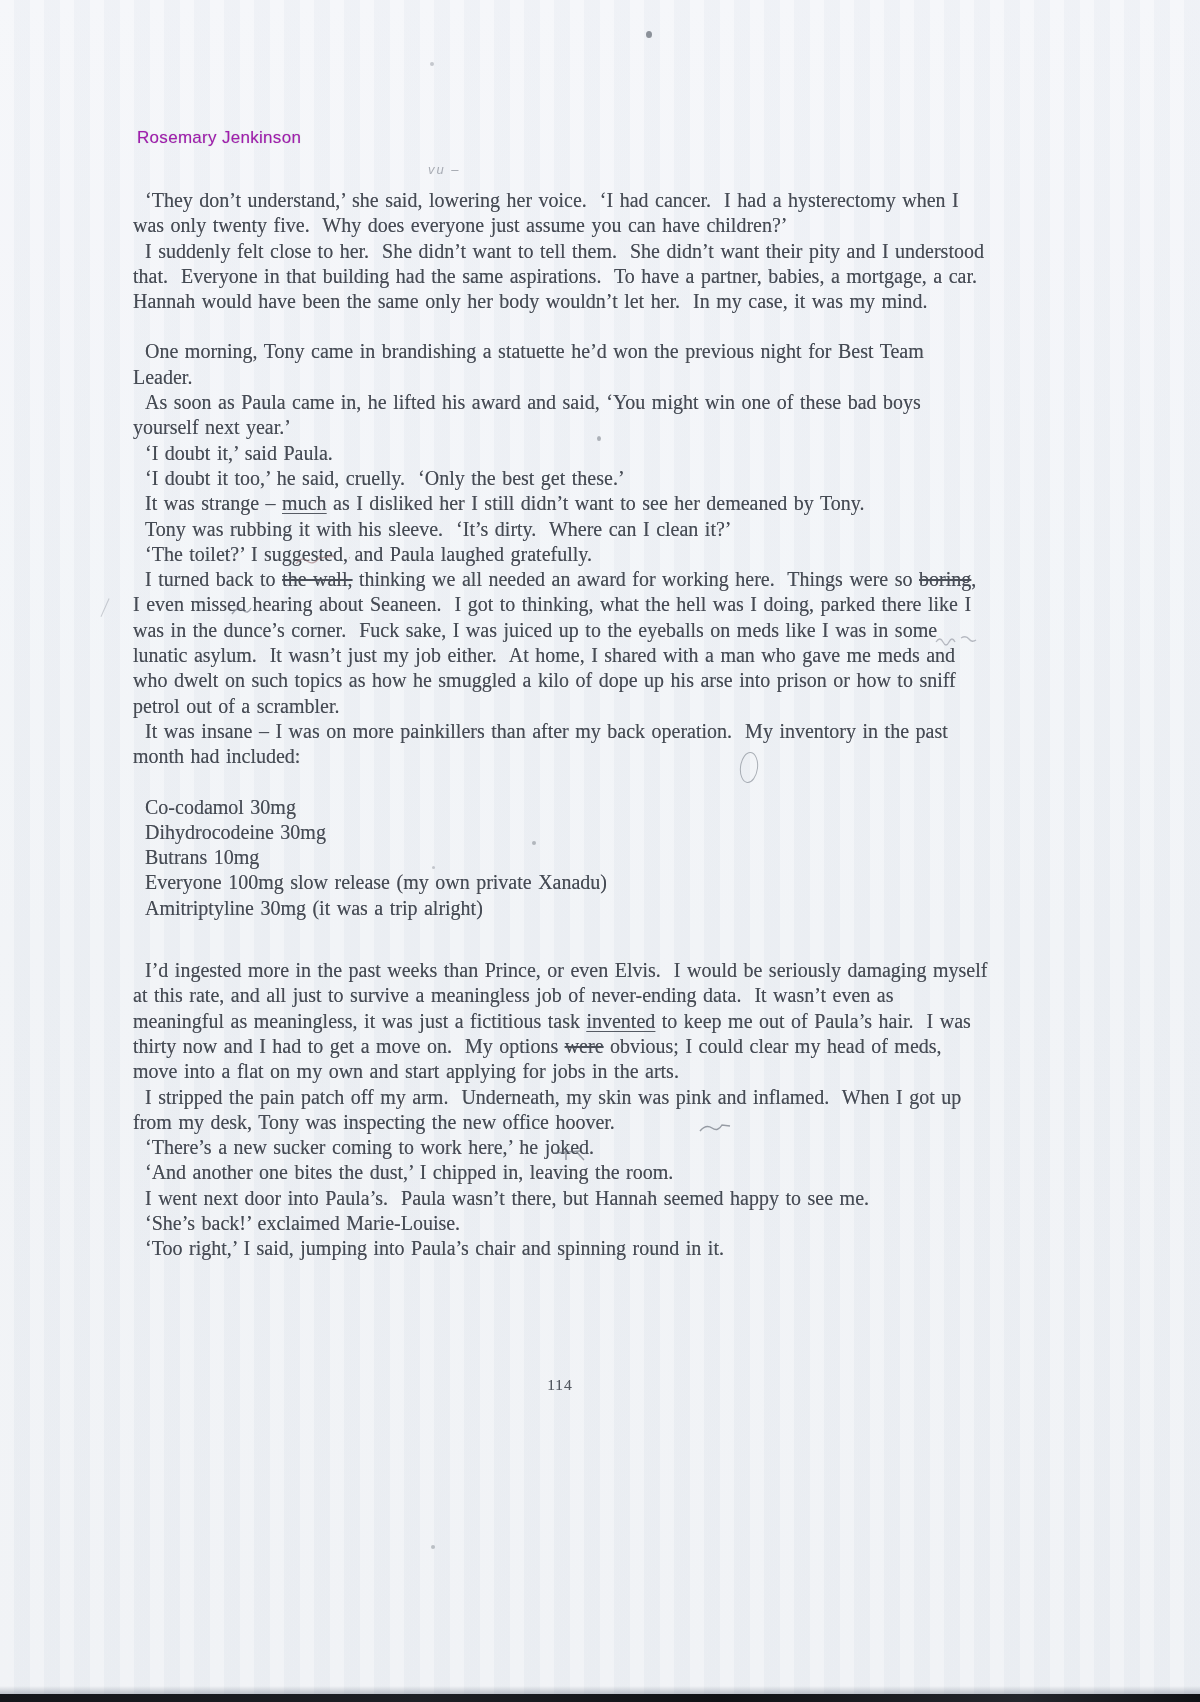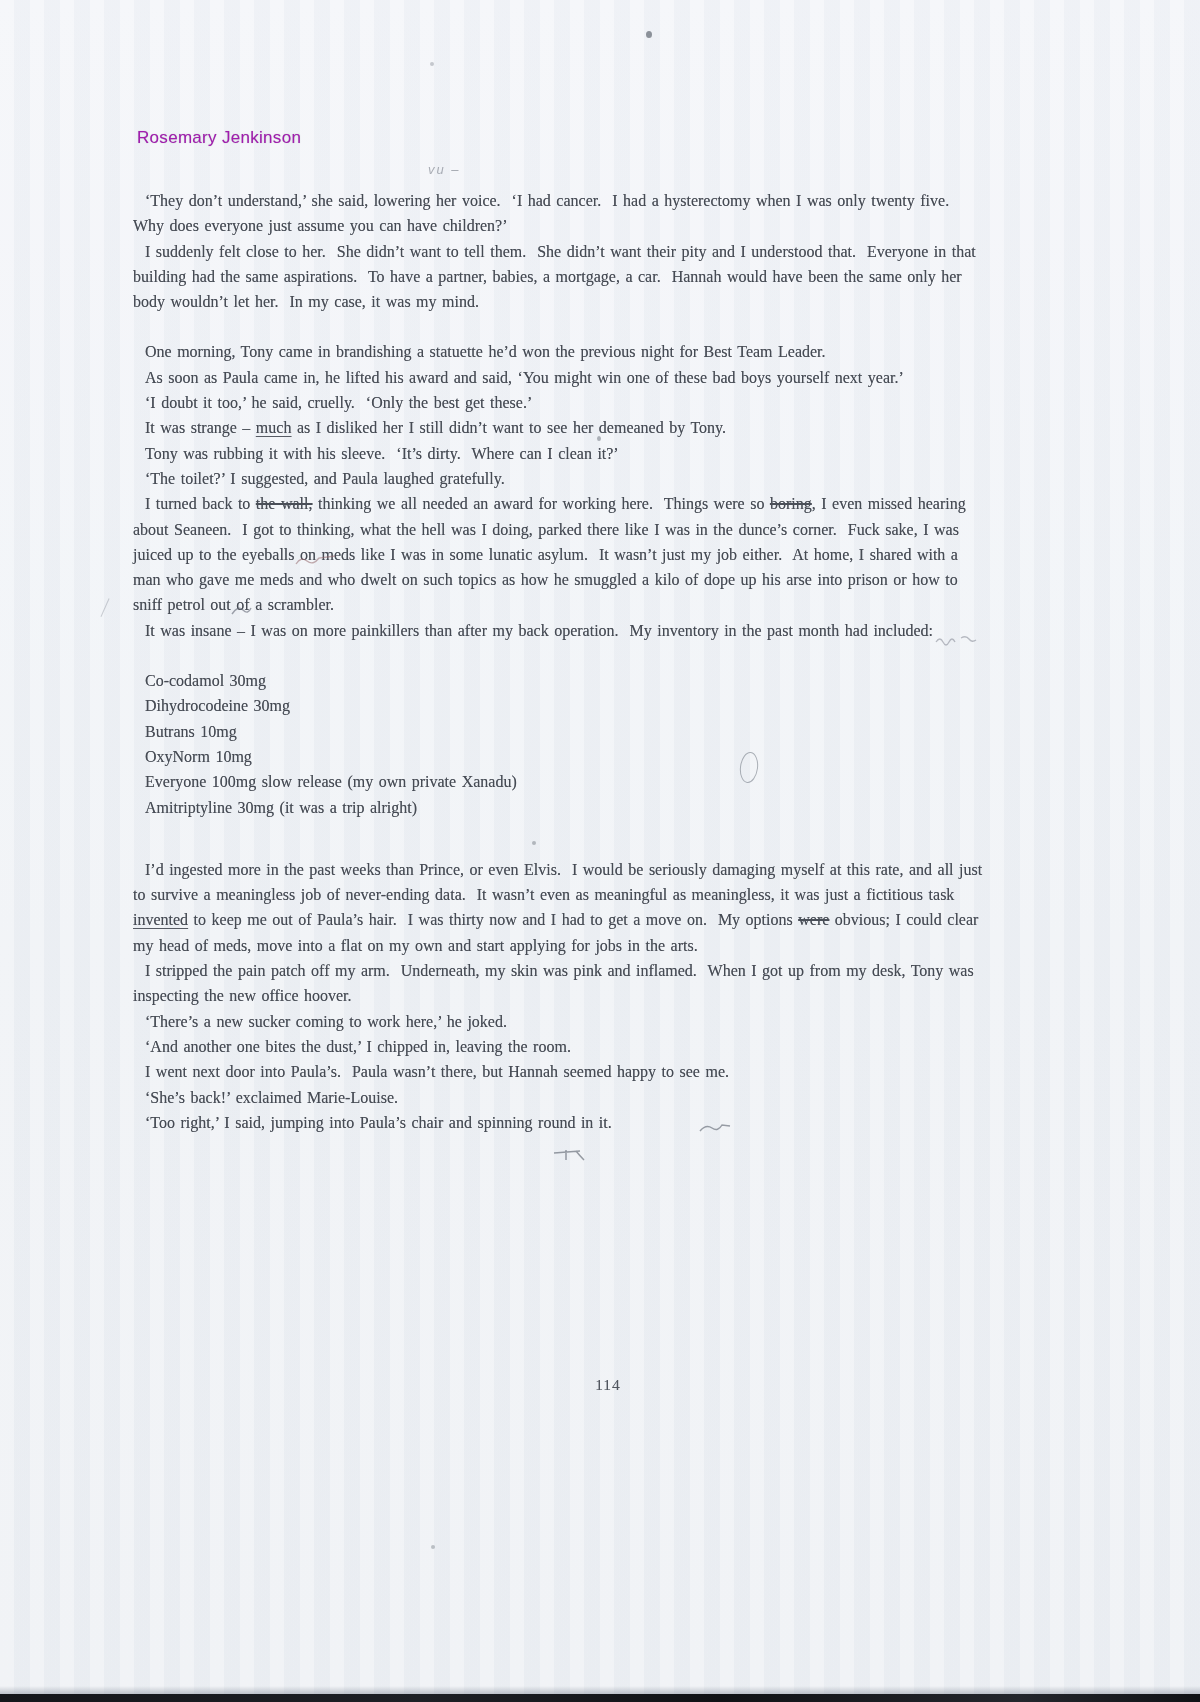--- a/index.html
+++ b/index.html
@@ -27,42 +27,41 @@
   }
   .faint-mark{
     position:absolute;left:428px;top:162px;
     font-family:"Liberation Sans", sans-serif;
     font-size:13px;color:rgba(88,94,106,.48);
     letter-spacing:2px;font-style:italic;
     filter:blur(.3px);
   }
   .text-column{
     position:absolute;left:133px;top:188px;width:856px;
-    font-size:16px;line-height:25.3px;
+    font-size:20px;line-height:25.3px;
     color:#464b54;
     word-spacing:1.5px;
     text-shadow:0 0 .6px rgba(70,75,84,.55);
     filter:blur(.22px);
   }
   .para{
     white-space:pre-wrap;
     text-indent:12px;
     margin:0;
   }
   .para.gap{margin-top:25px;}
   .para.gap-lg{margin-top:37px;}
   .seg-strike{text-decoration:line-through;text-decoration-thickness:1.6px;text-decoration-color:#4a4f58;}
   .seg-underline{text-decoration:underline;text-decoration-thickness:1.4px;text-underline-offset:3px;text-decoration-color:#565b64;}
   .page-number{
     position:absolute;left:0;top:1376px;width:1120px;
     text-align:center;
     font-size:15.5px;color:#51565f;
     letter-spacing:1px;
     text-shadow:0 0 .6px rgba(70,75,84,.5);
-    padding-left:48px;
   }
   
   .pen{position:absolute;pointer-events:none;}
   .ellipse-mark{
     width:16px;height:29px;
     border:1.3px solid rgba(110,116,128,.55);
     border-radius:50%;
     transform:rotate(7deg);
   }
   
@@ -89,30 +88,30 @@
 
 <div class="page-header">Rosemary Jenkinson</div>
 
 <div class="faint-mark">vu –</div>
 
 <div class="text-column">
     <div class="para"><span>‘They don’t understand,’ she said, lowering her voice.  ‘I had cancer.  I had a hysterectomy when I was only twenty five.  Why does everyone just assume you can have children?’</span></div>
     <div class="para"><span>I suddenly felt close to her.  She didn’t want to tell them.  She didn’t want their pity and I understood that.  Everyone in that building had the same aspirations.  To have a partner, babies, a mortgage, a car.  Hannah would have been the same only her body wouldn’t let her.  In my case, it was my mind.</span></div>
     <div class="para gap"><span>One morning, Tony came in brandishing a statuette he’d won the previous night for Best Team Leader.</span></div>
     <div class="para"><span>As soon as Paula came in, he lifted his award and said, ‘You might win one of these bad boys yourself next year.’</span></div>
+    <div class="para"><span>‘I doubt it,’ said Paula.</span></div>
     <div class="para"><span>‘I doubt it too,’ he said, cruelly.  ‘Only the best get these.’</span></div>
     <div class="para"><span>It was strange – </span><span class="seg-underline">much</span><span> as I disliked her I still didn’t want to see her demeaned by Tony.</span></div>
     <div class="para"><span>Tony was rubbing it with his sleeve.  ‘It’s dirty.  Where can I clean it?’</span></div>
     <div class="para"><span>‘The toilet?’ I suggested, and Paula laughed gratefully.</span></div>
     <div class="para"><span>I turned back to </span><span class="seg-strike">the wall,</span><span> thinking we all needed an award for working here.  Things were so </span><span class="seg-strike">boring</span><span>, I even missed hearing about Seaneen.  I got to thinking, what the hell was I doing, parked there like I was in the dunce’s corner.  Fuck sake, I was juiced up to the eyeballs on meds like I was in some lunatic asylum.  It wasn’t just my job either.  At home, I shared with a man who gave me meds and who dwelt on such topics as how he smuggled a kilo of dope up his arse into prison or how to sniff petrol out of a scrambler.</span></div>
     <div class="para"><span>It was insane – I was on more painkillers than after my back operation.  My inventory in the past month had included:</span></div>
     <div class="para gap"><span>Co-codamol 30mg</span></div>
     <div class="para"><span>Dihydrocodeine 30mg</span></div>
     <div class="para"><span>Butrans 10mg</span></div>
-    <div class="para"><span>OxyNorm 10mg</span></div>
     <div class="para"><span>Everyone 100mg slow release (my own private Xanadu)</span></div>
     <div class="para"><span>Amitriptyline 30mg (it was a trip alright)</span></div>
     <div class="para gap-lg"><span>I’d ingested more in the past weeks than Prince, or even Elvis.  I would be seriously damaging myself at this rate, and all just to survive a meaningless job of never-ending data.  It wasn’t even as meaningful as meaningless, it was just a fictitious task </span><span class="seg-underline">invented</span><span> to keep me out of Paula’s hair.  I was thirty now and I had to get a move on.  My options </span><span class="seg-strike">were</span><span> obvious; I could clear my head of meds, move into a flat on my own and start applying for jobs in the arts.</span></div>
     <div class="para"><span>I stripped the pain patch off my arm.  Underneath, my skin was pink and inflamed.  When I got up from my desk, Tony was inspecting the new office hoover.</span></div>
     <div class="para"><span>‘There’s a new sucker coming to work here,’ he joked.</span></div>
     <div class="para"><span>‘And another one bites the dust,’ I chipped in, leaving the room.</span></div>
     <div class="para"><span>I went next door into Paula’s.  Paula wasn’t there, but Hannah seemed happy to see me.</span></div>
     <div class="para"><span>‘She’s back!’ exclaimed Marie-Louise.</span></div>
     <div class="para"><span>‘Too right,’ I said, jumping into Paula’s chair and spinning round in it.</span></div>
   </div>

